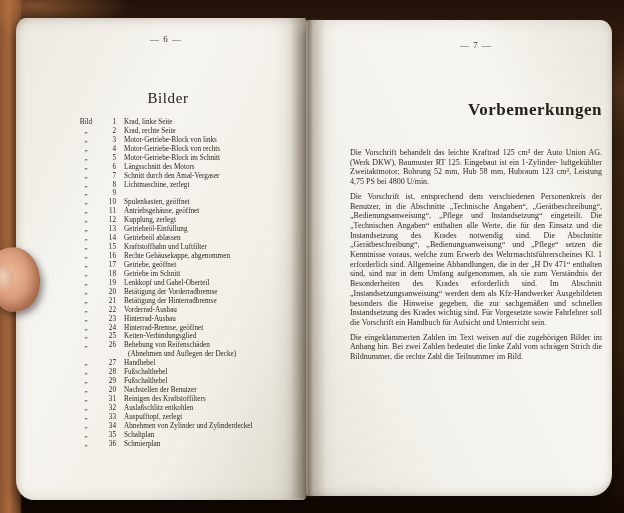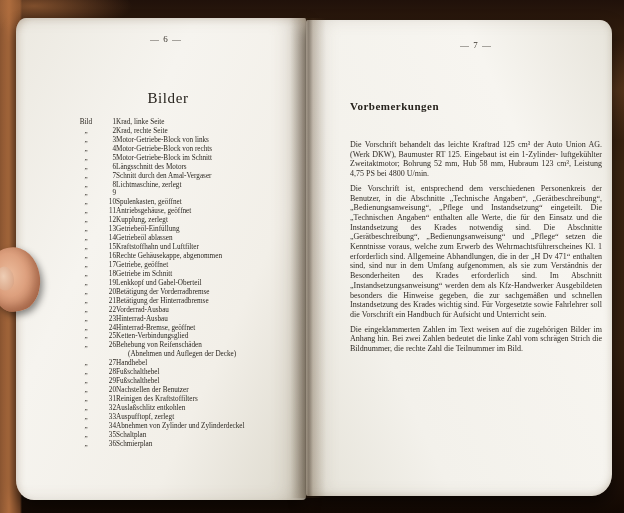--- a/index.html
+++ b/index.html
@@ -63,30 +63,30 @@
   .bilder-heading{
     position:absolute; left:62px; top:72px; width:180px; text-align:center;
     font-size:15px; font-weight:normal; letter-spacing:.6px; color:#26221c;
   }
   .bilder-list{
     position:absolute; left:62px; top:100px; width:222px; color:#2b2721;
   }
   .row{ display:flex; align-items:flex-end; height:8.95px; font-size:7.2px; line-height:8.95px; white-space:nowrap; }
   .c-label{ width:16px; text-align:center; flex:none; }
   .c-num{ width:22px; text-align:right; flex:none; }
-  .c-text{ padding-left:0; flex:1; overflow:hidden; }
+  .c-text{ padding-left:8px; flex:1; overflow:hidden; }
   .c-text2{ padding-left:12px; }
   
   .vor-heading{
-    position:absolute; left:44px; top:80px; width:252px; text-align:left;
-    font-size:11px; font-weight:bold; letter-spacing:.5px; color:#26221c;
+    position:absolute; left:44px; top:80px; width:252px; text-align:right;
+    font-size:17px; font-weight:bold; letter-spacing:.5px; color:#26221c;
     border-bottom:0;
   }
   .body-text{
-    position:absolute; left:44px; top:120px; width:252px;
+    position:absolute; left:44px; top:128px; width:252px;
     font-size:8px; line-height:9.7px; text-align:justify; color:#302b25;
   }
   .body-text p{ margin:0 0 5px 0; }
 </style>
 </head>
 <body>
 
 <div id="photo">
   <div class="wood"></div>
 

